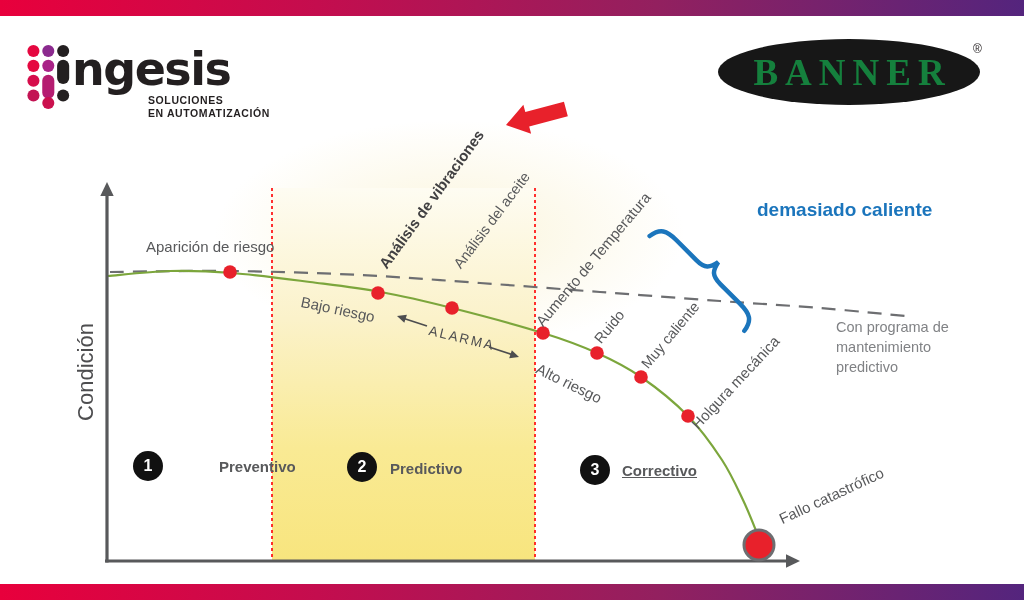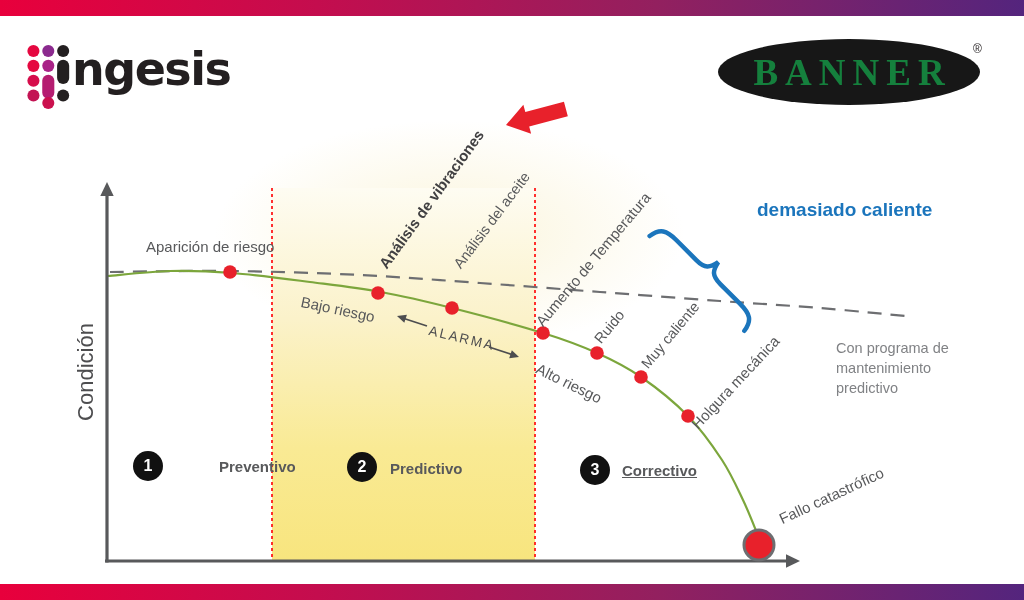--- a/index.html
+++ b/index.html
@@ -54,20 +54,24 @@
       <circle cx="8" cy="24" r="6.5" fill="#E50840"></circle>
       <circle cx="24" cy="24" r="6.5" fill="#A92287"></circle>
       <rect x="33.5" y="17.5" width="13" height="26" rx="6.5" fill="#231F20"></rect>
       <circle cx="8" cy="40" r="6.5" fill="#D60D4B"></circle>
       <rect x="17.5" y="33.5" width="13" height="26" rx="6.5" fill="#B51D71"></rect>
       <circle cx="8" cy="56" r="6.5" fill="#C31353"></circle>
       <circle cx="24" cy="64" r="6.5" fill="#CB114E"></circle>
       <circle cx="40" cy="56" r="6.5" fill="#231F20"></circle>
     </svg>
     <div class="ingesis-name">ngesis</div>
+    <div class="ingesis-tagline">
+      <div>SOLUCIONES</div>
+      <div>EN AUTOMATIZACIÓN</div>
+    </div>
   </div>
 
   <div class="banner">
     <div class="banner-ellipse">
       <span class="banner-text">BANNER</span>
     </div>
     <span class="banner-reg">®</span>
   </div>
 
   <svg class="chart-svg" width="1024" height="600" viewBox="0 0 1024 600">
@@ -142,21 +146,21 @@
   <div class="lbl rot00" style="left:303px;top:293px;font-size:15px;transform:rotate(12deg);">Bajo riesgo</div>
 
   <div class="lbl rot00" style="left:541px;top:360px;font-size:15px;transform:rotate(26deg);">Alto riesgo</div>
 
   <div class="lbl rot00 alarma" style="left:431px;top:322px;transform:rotate(13.5deg);">ALARMA</div>
 
   <div class="lbl blue-note" style="left:757px;top:196px;">
     <div>demasiado caliente</div>
   </div>
 
-  <div class="lbl gray-note" style="left:836px;top:317px;margin-top:21px;">
+  <div class="lbl gray-note" style="left:836px;top:317px;">
     <div>Con programa de</div>
     <div>mantenimiento</div>
     <div>predictivo</div>
   </div>
 
   <div class="zone-circle" style="left:133px;top:451px;">1</div>
   <div class="zone-label" style="left:179px;top:458px;margin-left:40px;">Preventivo</div>
 
   <div class="zone-circle" style="left:347px;top:452px;">2</div>
   <div class="zone-label" style="left:390px;top:460px;">Predictivo</div>

